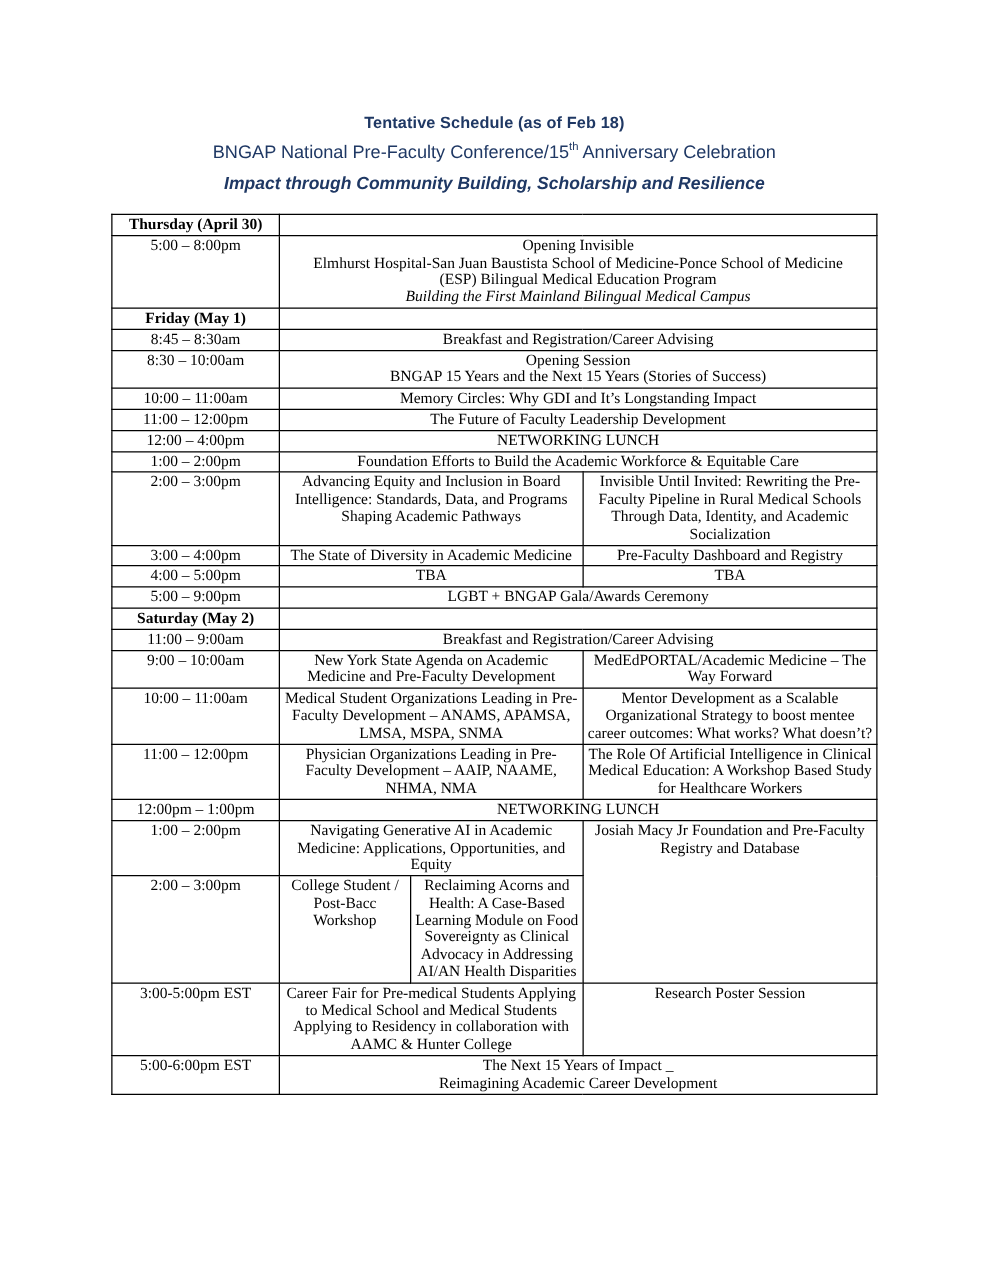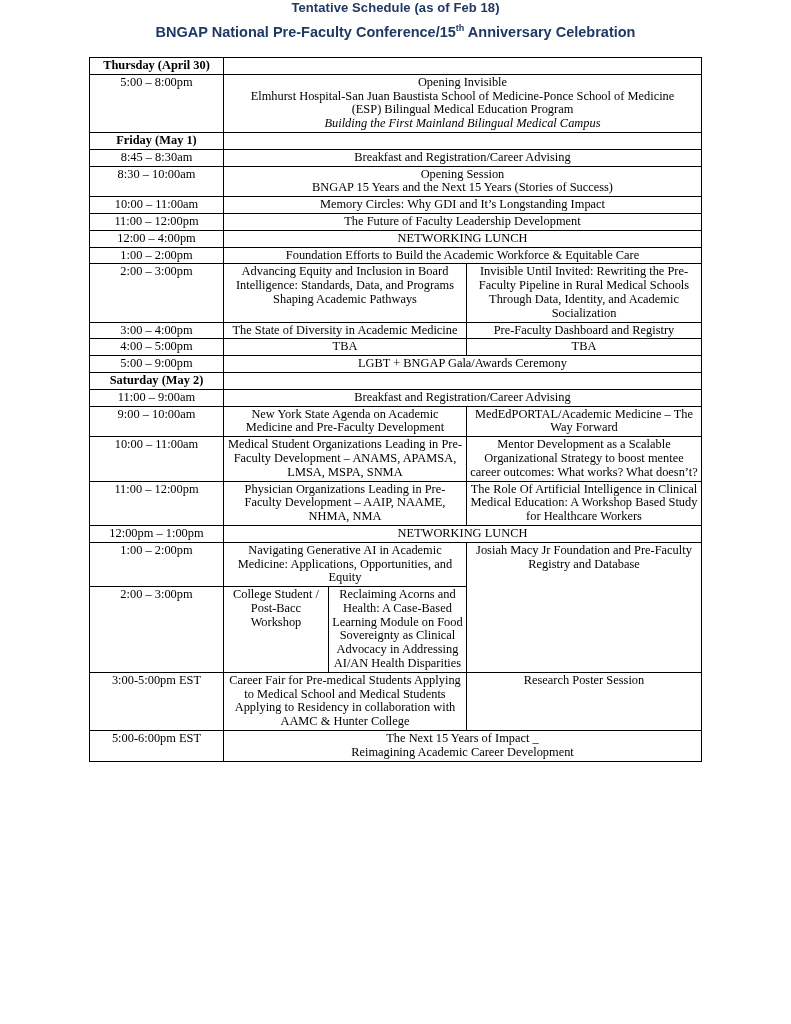--- a/index.html
+++ b/index.html
@@ -5,26 +5,27 @@
   html, body { margin: 0; padding: 0; }
   body {
     width: 791px;
     height: 1024px;
     background: #ffffff;
     font-family: "Liberation Serif", serif;
     color: #000;
     overflow: hidden;
   }
   .doc-header {
+    padding-top: 90px;
     text-align: center;
     color: #1f3864;
     font-family: "Liberation Sans", sans-serif;
   }
   .title-line1 { font-size: 13px; font-weight: 600; margin-bottom: 9px; letter-spacing: 0.1px; }
-  .title-line2 { font-size: 14.5px; font-weight: 700; margin-bottom: 8px; }
+  .title-line2 { font-size: 14.5px; font-weight: 400; margin-bottom: 8px; }
   .title-line2 sup { font-size: 9px; vertical-align: super; line-height: 0; }
   .title-line3 { font-size: 14px; font-weight: 700; font-style: italic; }
   table.schedule {
     border-collapse: collapse;
     table-layout: fixed;
     width: 612px;
     margin: 17px auto 0 auto;
   }
   table.schedule td {
     border: 1.5px solid #000;
@@ -45,20 +46,21 @@
   }
   td.time-cell { white-space: nowrap; }
   .line.italic { font-style: italic; }
 </style>
 </head>
 <body>
 
 <div class="doc-header" style="color: rgb(31, 56, 100);">
   <div class="title-line1">Tentative Schedule (as of Feb 18)</div>
   <div class="title-line2"><span>BNGAP National Pre-Faculty Conference/15</span><sup>th</sup><span> Anniversary Celebration</span></div>
+  <div class="title-line3">Impact through Community Building, Scholarship and Resilience</div>
 </div>
 
 <table class="schedule">
   <colgroup>
     <col style="width:134px">
     <col style="width:105px">
     <col style="width:138px">
     <col style="width:235px">
   </colgroup>
   <tbody>

